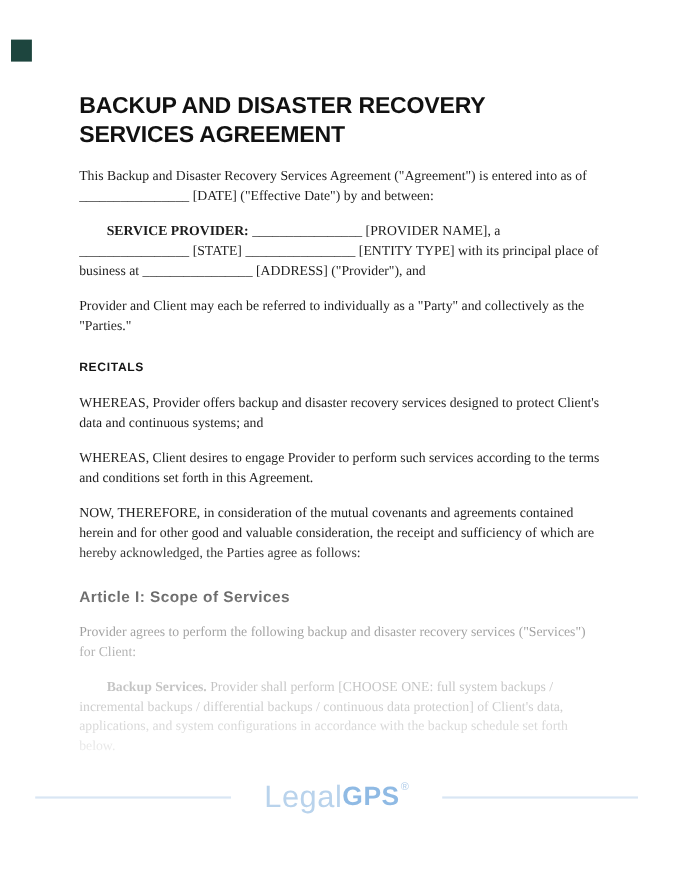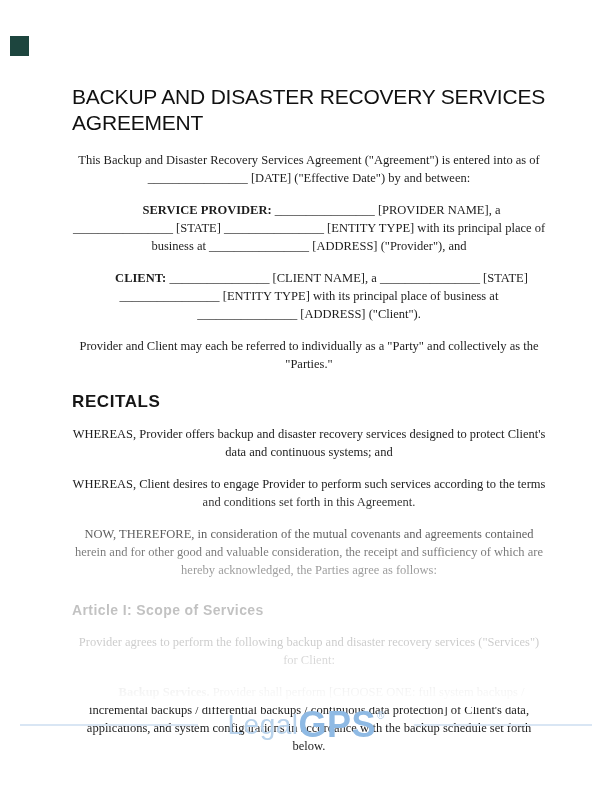--- a/index.html
+++ b/index.html
@@ -27,33 +27,33 @@
     position: absolute;
     left: 72px;
     top: 84px;
     width: 474px;
     color: #1d1d1d;
     font-size: 12.5px;
     line-height: 18px;
   }
   .doc-title {
     font-family: "Liberation Sans", sans-serif;
-    font-weight: 400;
+    font-weight: 700;
     font-size: 21px;
     line-height: 26px;
     letter-spacing: -0.2px;
     color: #111111;
     margin-bottom: 15px;
   }
-  .para { margin-bottom: 14px; text-align: center; }
+  .para { margin-bottom: 14px; }
   .para .lead { font-weight: 700; margin-left: 25px; }
   .section-heading {
     font-family: "Liberation Sans", sans-serif;
     font-weight: 700;
-    font-size: 17px;
+    font-size: 11px;
     letter-spacing: 0.6px;
     color: #161616;
     margin: 20px 0 14px 0;
   }
   .article-heading {
     font-family: "Liberation Sans", sans-serif;
     font-weight: 700;
     font-size: 14px;
     letter-spacing: 0.4px;
     color: #2a2a2a;
@@ -98,21 +98,21 @@
     margin: 0 30px;
     line-height: 38px;
   }
   .brand .brand-light {
     font-size: 28px;
     font-weight: 400;
     color: #b9d3ec;
     letter-spacing: 0.5px;
   }
   .brand .brand-bold {
-    font-size: 36px;
+    font-size: 24px;
     font-weight: 700;
     color: #8fbae4;
     letter-spacing: 0.5px;
   }
   .brand .brand-reg {
     font-size: 10px;
     color: #aecbe9;
     line-height: 20px;
     margin-left: 1px;
   }
@@ -125,21 +125,20 @@
   <div class="corner-mark"></div>
 
   <div class="content">
 
     <h1 class="doc-title">BACKUP AND DISASTER RECOVERY SERVICES AGREEMENT</h1>
 
     <p class="para">This Backup and Disaster Recovery Services Agreement ("Agreement") is entered into as of ________________ [DATE] ("Effective Date") by and between:</p>
 
     <p class="para"><strong class="lead">SERVICE PROVIDER:</strong><span> ________________ [PROVIDER NAME], a ________________ [STATE] ________________ [ENTITY TYPE] with its principal place of business at ________________ [ADDRESS] ("Provider"), and</span></p>
 
-    <p class="para"><strong class="lead">CLIENT:</strong><span> ________________ [CLIENT NAME], a ________________ [STATE] ________________ [ENTITY TYPE] with its principal place of business at ________________ [ADDRESS] ("Client").</span></p>
 
     <p class="para">Provider and Client may each be referred to individually as a "Party" and collectively as the "Parties."</p>
 
     <h2 class="section-heading">RECITALS</h2>
 
     <p class="para">WHEREAS, Provider offers backup and disaster recovery services designed to protect Client's data and continuous systems; and</p>
 
     <p class="para">WHEREAS, Client desires to engage Provider to perform such services according to the terms and conditions set forth in this Agreement.</p>
 
     <p class="para">NOW, THEREFORE, in consideration of the mutual covenants and agreements contained herein and for other good and valuable consideration, the receipt and sufficiency of which are hereby acknowledged, the Parties agree as follows:</p>

